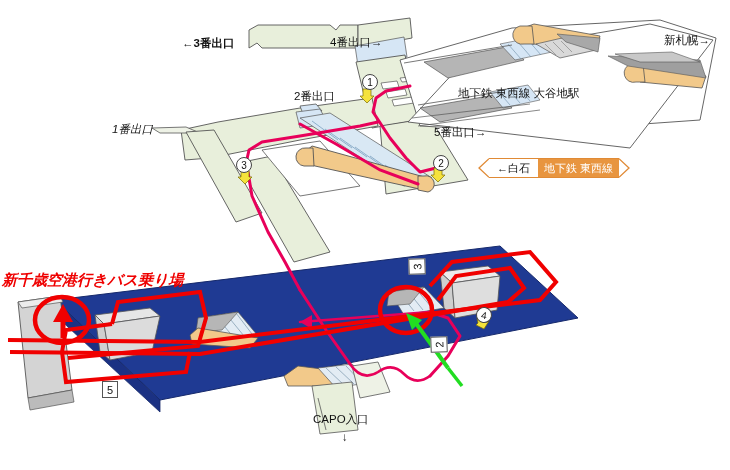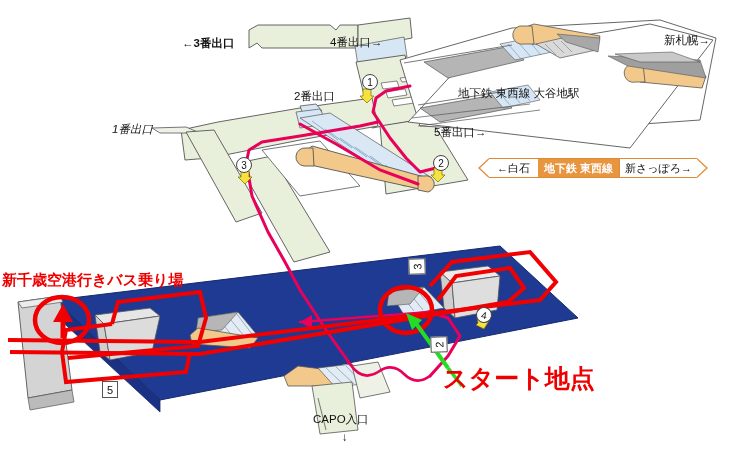--- a/index.html
+++ b/index.html
@@ -35,20 +35,21 @@
     line-height: 1;
   }
   .lbl-md { font-size: 11.5px; }
   .red-label {
     position: absolute;
     white-space: nowrap;
     color: #ef0000;
     font-weight: bold;
     font-family: "Liberation Sans", "DejaVu Sans", sans-serif;
     line-height: 1;
+    font-style: italic;
   }
   .banner {
     position: absolute;
     left: 478px;
     top: 158px;
     height: 25px;
     display: flex;
     align-items: stretch;
   }
   .banner-arrow-l, .banner-arrow-r {
@@ -67,21 +68,20 @@
   }
   .banner-seg.left {
     padding: 0 8px;
     background: #ffffff;
     color: #111;
   }
   .banner-seg.mid {
     padding: 0 6px;
     background: #e8953f;
     color: #ffffff;
-    font-weight: bold;
   }
   .banner-seg.right {
     padding: 0 5px;
     background: #ffffff;
     color: #111;
     border-left: 1.3px solid #e08a35;
   }
   .circ-num {
     position: absolute;
     width: 16px;
@@ -327,32 +327,30 @@
   <div class="lbl lbl-md" style="left:313px; top:414px;text-align:center;">CAPO入口</div>
 
   <div class="lbl lbl-md" style="left:342px; top:432px;">↓</div>
 
   <div class="banner">
     <svg class="banner-arrow-l" viewBox="0 0 11 20">
       <path d="M11,0.7 L1,10 L11,19.3" fill="#ffffff" stroke="#e08a35" stroke-width="1.3"></path>
     </svg>
     <div class="banner-seg left">←白石</div>
     <div class="banner-seg mid">地下鉄 東西線</div>
-    <div class="banner-seg right">新さっぽろ→</div>
     <svg class="banner-arrow-r" viewBox="0 0 11 20">
       <path d="M0,0.7 L10,10 L0,19.3" fill="#ffffff" stroke="#e08a35" stroke-width="1.3"></path>
     </svg>
   </div>
 
   <div class="circ-num" style="left:362px; top:74px;">1</div>
   <div class="circ-num" style="left:433px; top:155px;">2</div>
   <div class="circ-num" style="left:236px; top:157px;">3</div>
   <div class="circ-num" style="left:476px; top:307px; transform:rotate(8deg);">4</div>
 
   <div class="box-num" style="left:102px; top:381px;">5</div>
   <div class="box-num" style="left:409px; top:258px; transform:rotate(-92deg);">3</div>
   <div class="box-num" style="left:431px; top:336px; transform:rotate(-92deg);">2</div>
 
   <div class="red-label" style="left:2px; top:272px; font-size:15px;">新千歳空港行きバス乗り場</div>
 
-  <div class="red-label" style="left:443px; top:366px; font-size:25px;">スタート地点</div>
 
 </div>
 
 </body></html>

